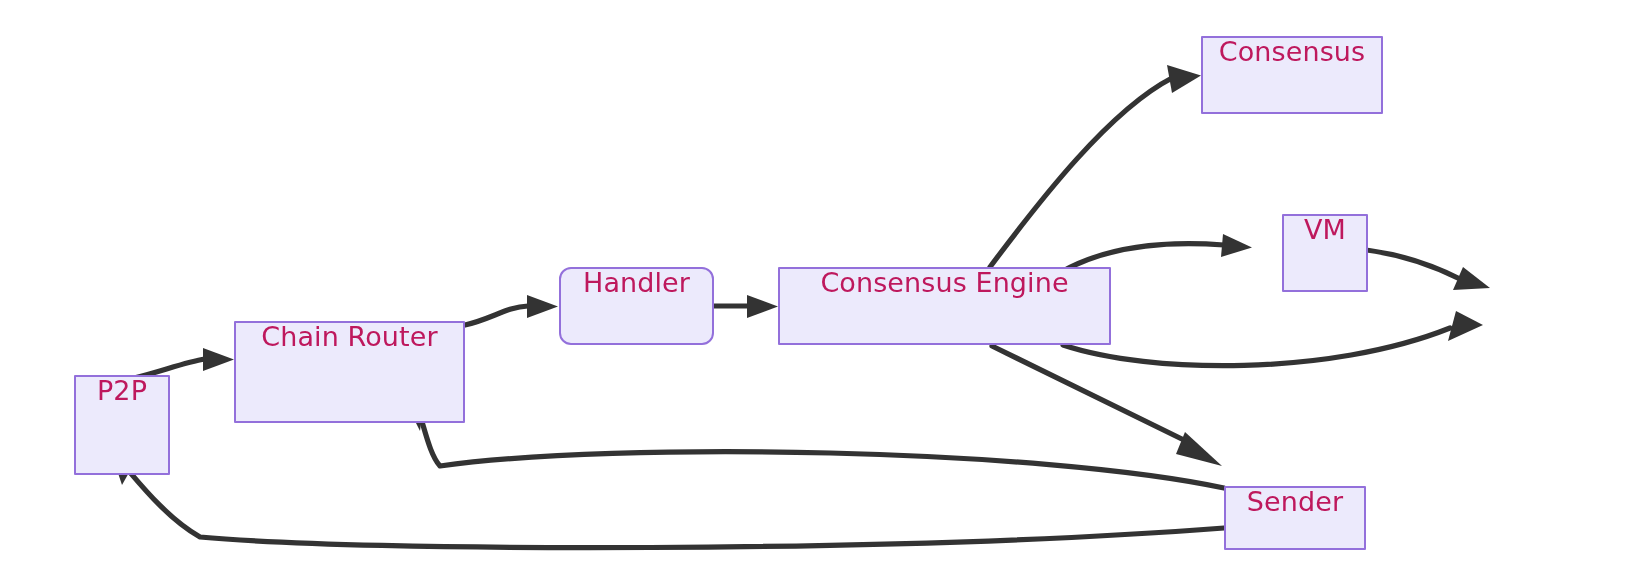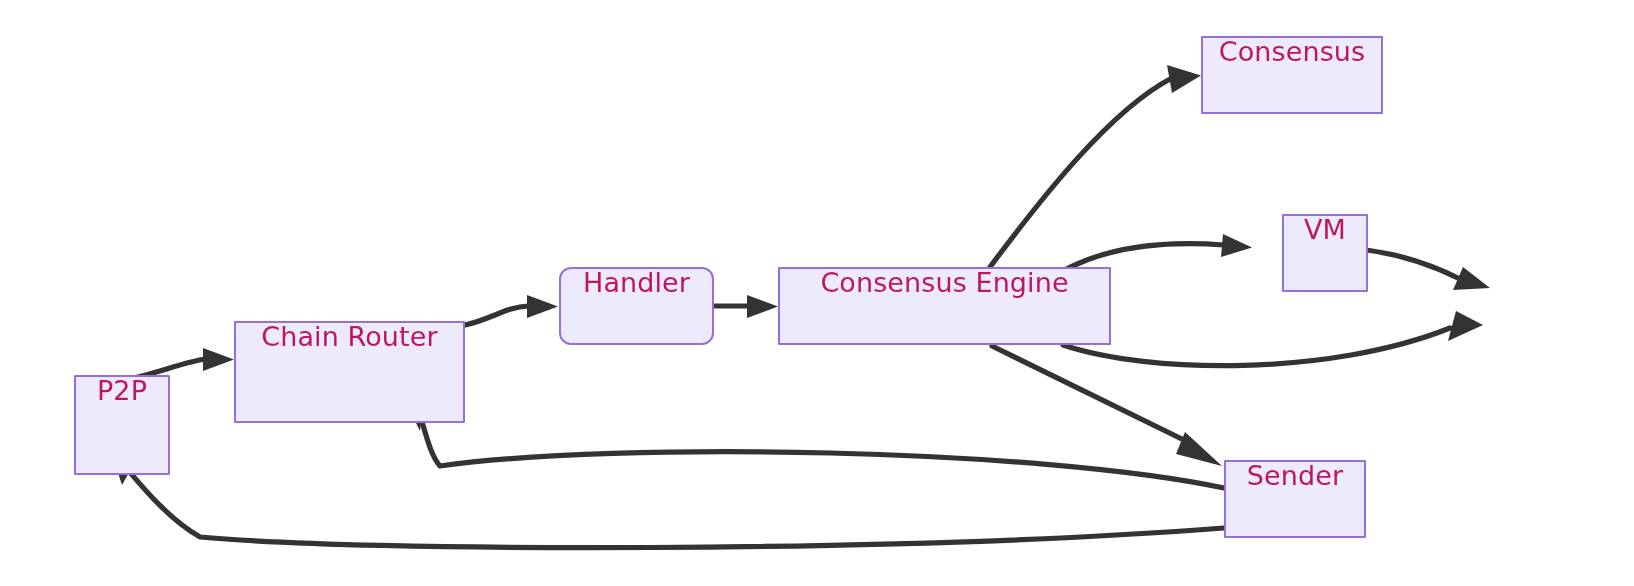--- a/index.html
+++ b/index.html
@@ -137,17 +137,17 @@
 
   <div class="node" style="left:1201px; top:36px; width:182px; height:78px;">
     <span class="node-label">Consensus</span>
   </div>
 
   <div class="node" style="left:1252px; top:214px; width:86px; height:78px;margin-left:30px;">
     <span class="node-label">VM</span>
   </div>
 
 
-  <div class="node" style="left:1224px; top:460px; width:142px; height:78px;">
+  <div class="node" style="left:1224px; top:486px; width:142px; height:64px;">
     <span class="node-label">Sender</span>
   </div>
 
 </div>
 
 </body></html>

